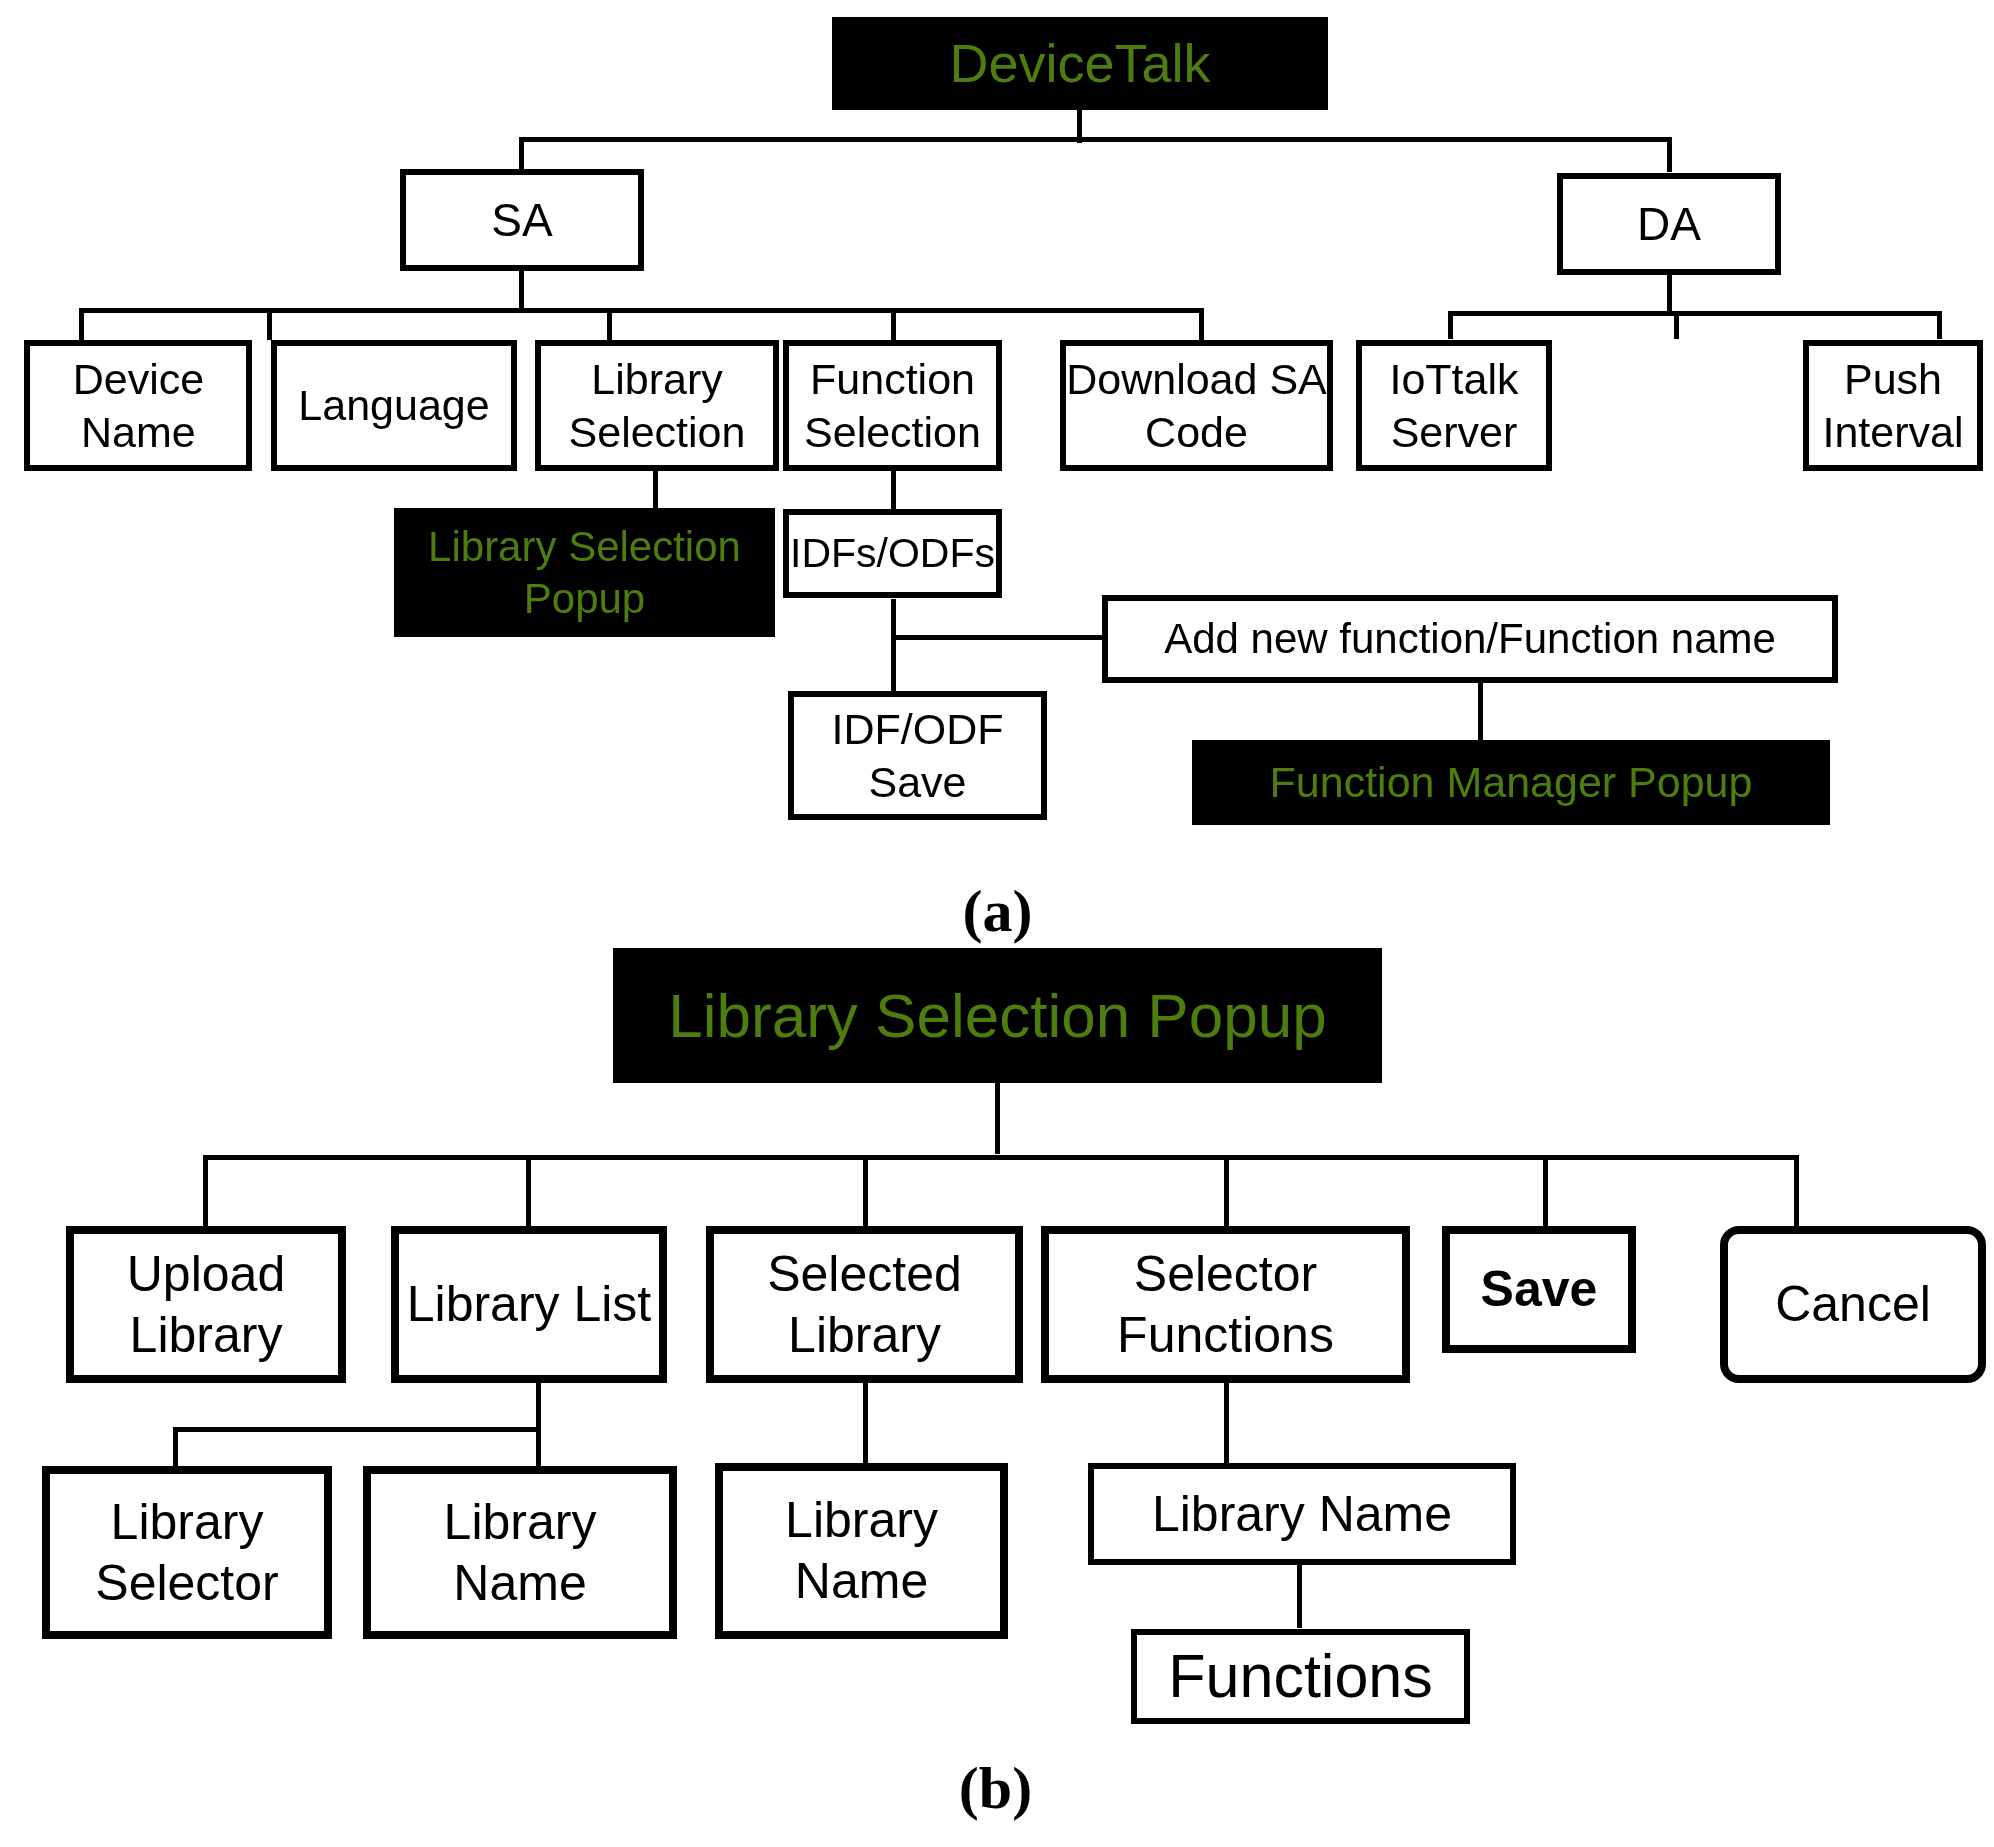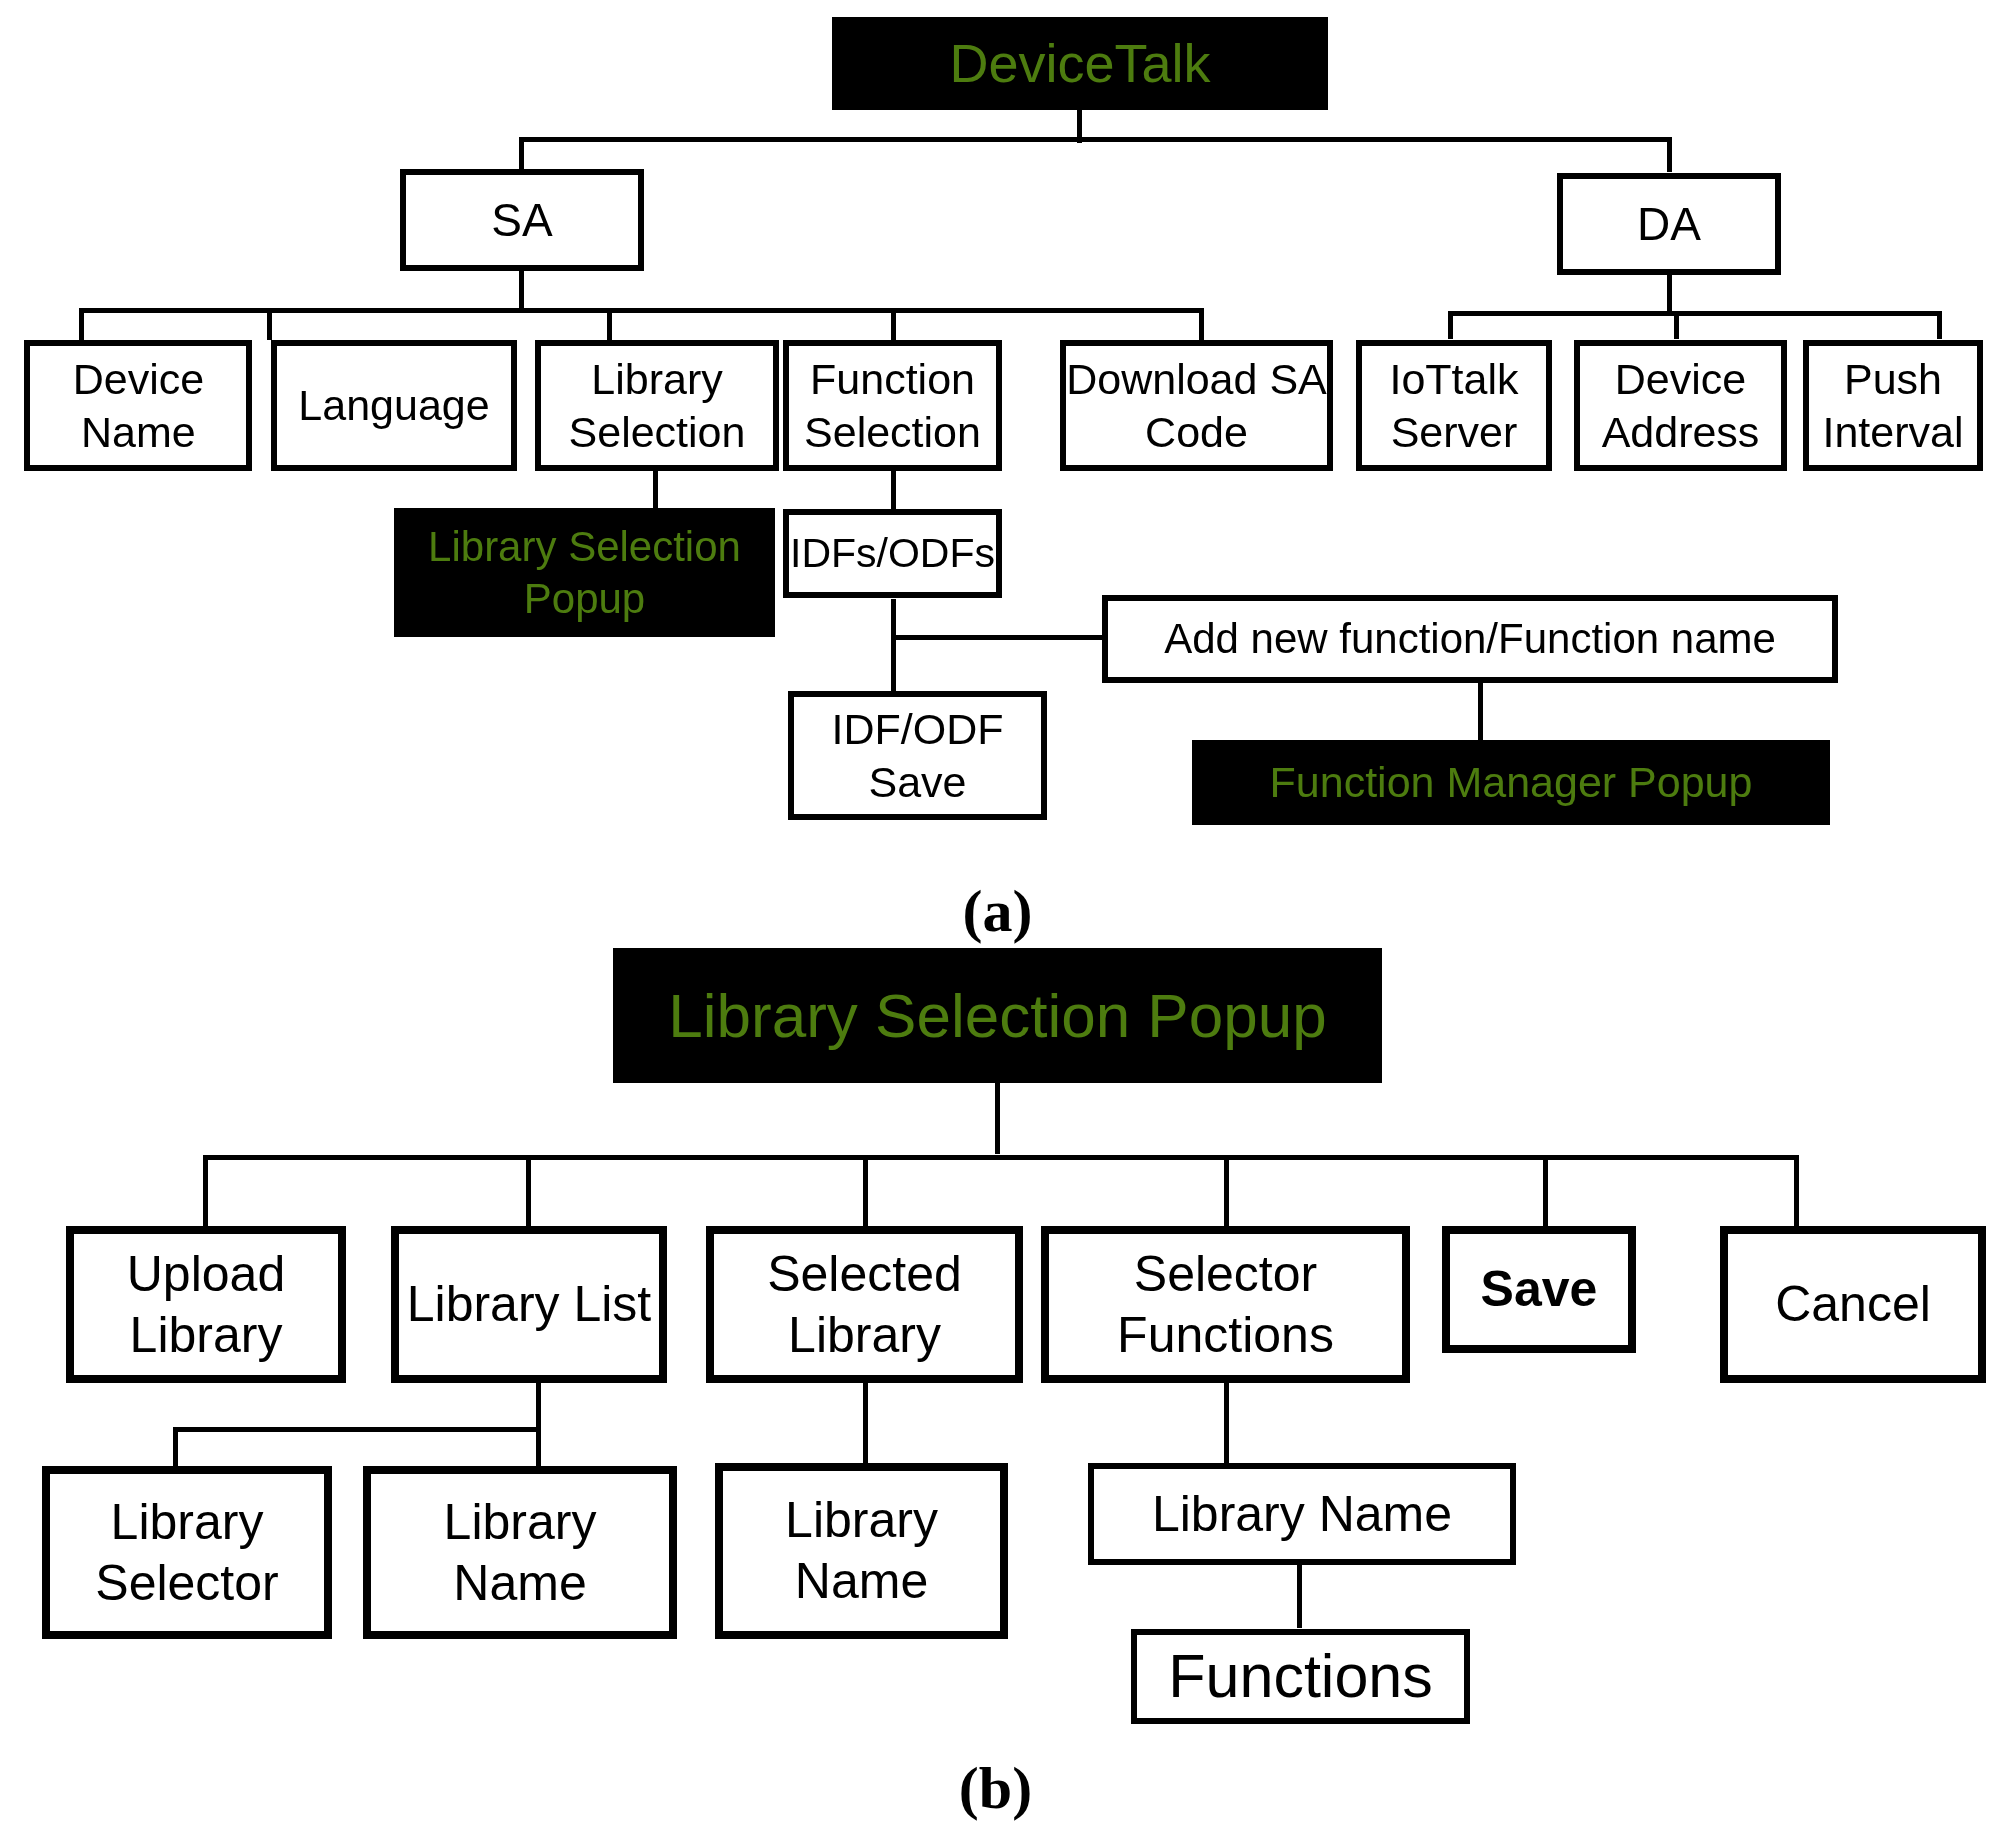--- a/index.html
+++ b/index.html
@@ -58,21 +58,20 @@
   <div class="node" style="left:271px;top:340px;width:246px;height:131px;">Language</div>
 
   <div class="node" style="left:535px;top:340px;width:244px;height:131px;">Library Selection</div>
 
   <div class="node" style="left:783px;top:340px;width:219px;height:131px;">Function Selection</div>
 
   <div class="node" style="left:1060px;top:340px;width:273px;height:131px;">Download SA Code</div>
 
   <div class="node" style="left:1356px;top:340px;width:196px;height:131px;">IoTtalk Server</div>
 
-  <div class="node" style="left:1574px;top:340px;width:213px;height:131px;">Device Address</div>
 
   <div class="node" style="left:1803px;top:340px;width:180px;height:131px;">Push Interval</div>
 
   <div class="node dark" style="left:394px;top:508px;width:381px;height:129px;font-size:42px;">Library Selection Popup</div>
 
   <div class="node" style="left:783px;top:509px;width:219px;height:89px;border-width:6.8px;font-size:41px;">IDFs/ODFs</div>
 
   <div class="node" style="left:1102px;top:595px;width:736px;height:88px;font-size:42px;">Add new function/Function name</div>
 
   <div class="node" style="left:788px;top:691px;width:259px;height:129px;border-width:6.8px;">IDF/ODF Save</div>
@@ -102,21 +101,21 @@
   <div class="node" style="left:66px;top:1226px;width:280px;height:157px;border-width:8.1px;font-size:50px;">Upload Library</div>
 
   <div class="node" style="left:391px;top:1226px;width:276px;height:157px;border-width:8.1px;font-size:50px;">Library List</div>
 
   <div class="node" style="left:706px;top:1226px;width:317px;height:157px;border-width:8.1px;font-size:50px;">Selected Library</div>
 
   <div class="node" style="left:1041px;top:1226px;width:369px;height:157px;border-width:8.1px;font-size:50px;">Selector Functions</div>
 
   <div class="node" style="left:1442px;top:1226px;width:194px;height:127px;border-width:8.1px;font-size:50px;font-weight:bold;">Save</div>
 
-  <div class="node" style="left:1720px;top:1226px;width:266px;height:157px;border-width:8.1px;font-size:50px;">Cancel</div>
+  <div class="node" style="left:1720px;top:1226px;width:266px;height:157px;border-width:8.1px;font-size:50px;border-radius:19px;">Cancel</div>
 
   <div class="node" style="left:42px;top:1466px;width:290px;height:173px;border-width:8.1px;font-size:50px;">Library Selector</div>
 
   <div class="node" style="left:363px;top:1466px;width:314px;height:173px;border-width:8.1px;font-size:50px;">Library Name</div>
 
   <div class="node" style="left:715px;top:1463px;width:293px;height:176px;border-width:8.1px;font-size:50px;">Library Name</div>
 
   <div class="node" style="left:1088px;top:1463px;width:428px;height:102px;border-width:6.8px;font-size:50px;">Library Name</div>
 
   <div class="node" style="left:1131px;top:1629px;width:339px;height:95px;border-width:6.8px;font-size:61px;">Functions</div>

